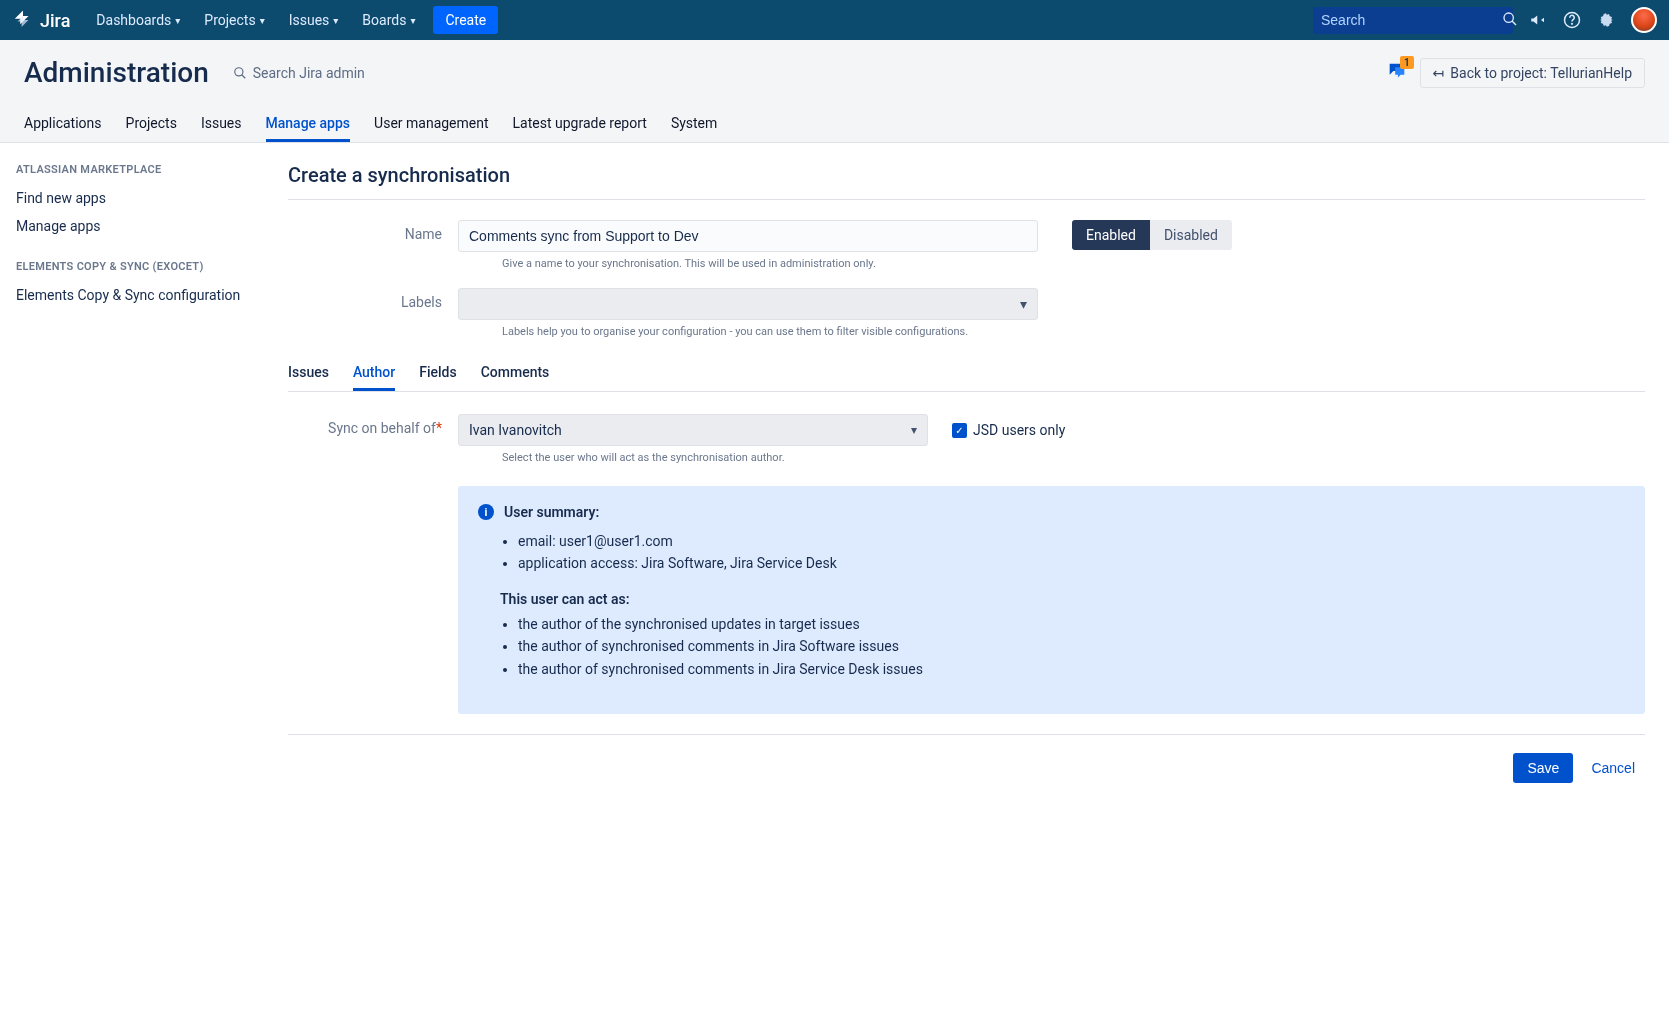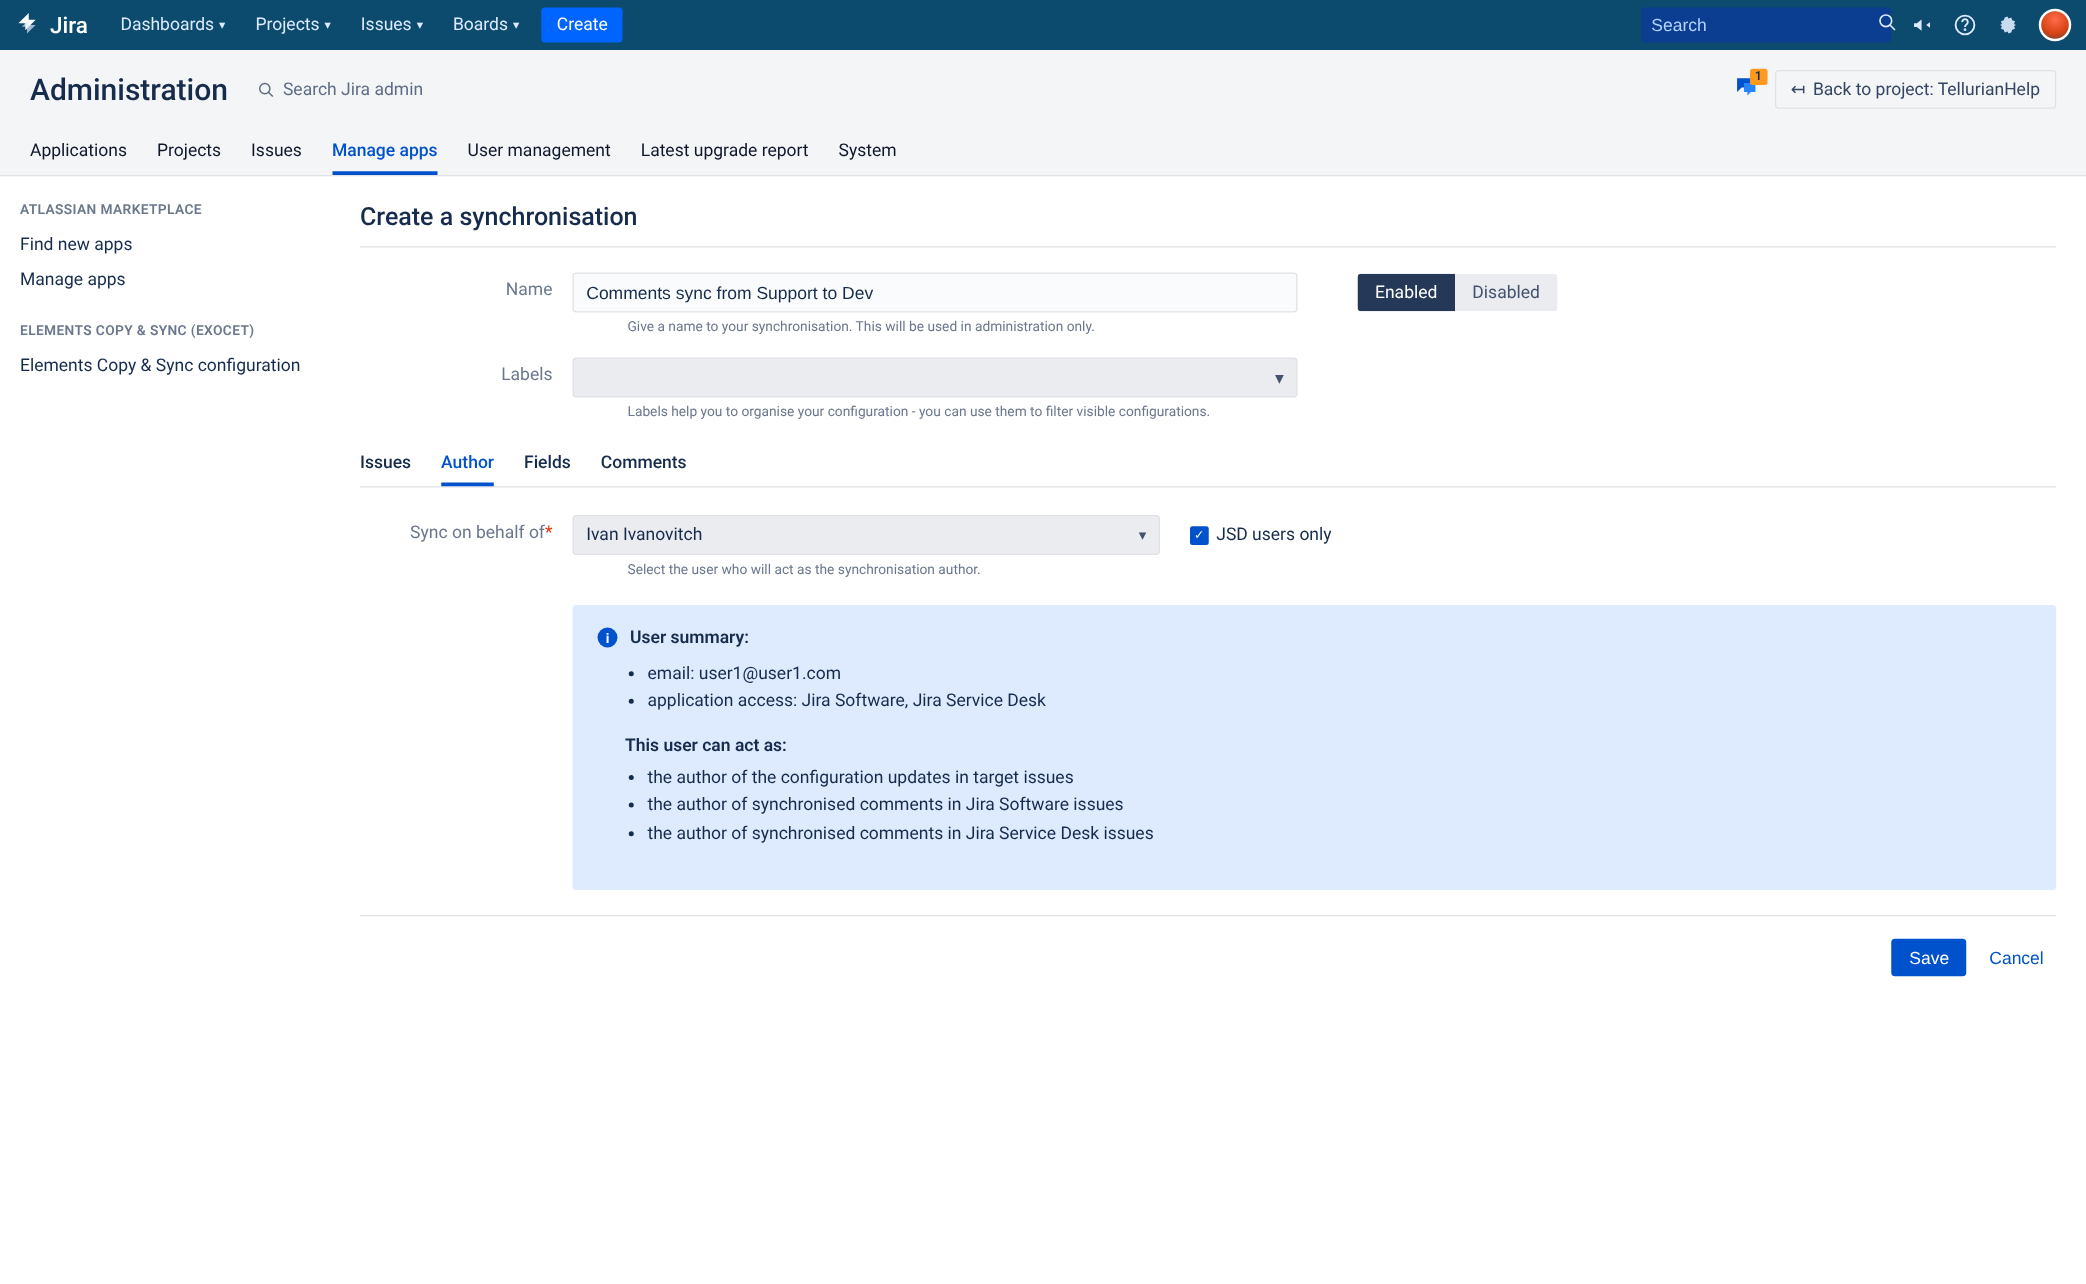--- a/index.html
+++ b/index.html
@@ -18,21 +18,21 @@
 .search-box input { background: transparent; border: none; color: #DEEBFF; outline: none; flex: 1; font-size: 14px; }
 .search-box input::placeholder { color: #B3D4FF; }
 .nav-icons { display: flex; align-items: center; gap: 16px; margin-left: 8px; }
 .nav-icon { color: #DEEBFF; cursor: pointer; display: flex; align-items: center; }
 .avatar { width: 26px; height: 26px; border-radius: 50%; background: radial-gradient(circle at 50% 30%, #ff6b4a 0%, #d84315 60%, #5d4037 100%); border: 2px solid #fff; }
 
 
 .admin-header { background: #F4F5F7; padding: 16px 24px 0 24px; border-bottom: 1px solid #DFE1E6; }
 .admin-top { display: flex; align-items: center; justify-content: space-between; }
 .admin-left { display: flex; align-items: center; gap: 24px; }
-.admin-title { font-size: 24px; font-weight: 500; color: #172B4D; }
+.admin-title { font-size: 28px; font-weight: 500; color: #172B4D; }
 .admin-search { display: flex; align-items: center; gap: 6px; color: #5E6C84; font-size: 14px; }
 .admin-right { display: flex; align-items: center; gap: 12px; }
 .feedback-icon { position: relative; }
 .feedback-badge { position: absolute; top: -4px; right: -6px; background: #FF991F; color: #172B4D; font-size: 10px; font-weight: 600; padding: 0 4px; border-radius: 2px; line-height: 13px; }
 .back-btn { background: #F4F5F7; border: 1px solid #DFE1E6; padding: 6px 12px; border-radius: 3px; cursor: pointer; font-size: 14px; color: #344563; display: flex; align-items: center; gap: 6px; }
 .admin-tabs { display: flex; gap: 24px; margin-top: 18px; }
 .admin-tab { padding: 8px 0; font-size: 14px; color: #0f172a; cursor: pointer; }
 .admin-tab.active { color: #0052CC; border-bottom: 3px solid #0052CC; font-weight: 500; }
 
 
@@ -195,21 +195,21 @@
     </div>
   </div>
 
   <div class="main">
     <div class="page-title">Create a synchronisation</div>
     <div class="hr"></div>
 
     <div class="form-row">
       <div class="form-label">Name</div>
       <div class="form-content">
-        <div style="display:flex; gap:28px; align-items:center;">
+        <div style="display:flex; gap:14px; align-items:flex-start;">
           <input class="text-input" value="Comments sync from Support to Dev" style="">
           <div class="toggle-group inline-toggle">
             <div class="toggle-btn active">Enabled</div>
             <div class="toggle-btn">Disabled</div>
           </div>
         </div>
         <div class="help-text">Give a name to your synchronisation. This will be used in administration only.</div>
       </div>
     </div>
 
@@ -248,21 +248,21 @@
         <div class="info-header">
           <span class="info-icon">i</span>
           <span>User summary:</span>
         </div>
         <ul>
           <li>email: user1@user1.com</li>
           <li>application access: Jira Software, Jira Service Desk</li>
         </ul>
         <div class="info-sub">This user can act as:</div>
         <ul>
-          <li>the author of the configuration updates in target issues</li>
+          <li>the author of the synchronised updates in target issues</li>
           <li>the author of synchronised comments in Jira Software issues</li>
           <li>the author of synchronised comments in Jira Service Desk issues</li>
         </ul>
       </div>
     </div>
 
     <div class="footer">
       <button class="btn-primary">Save</button>
       <button class="btn-link">Cancel</button>
     </div>

